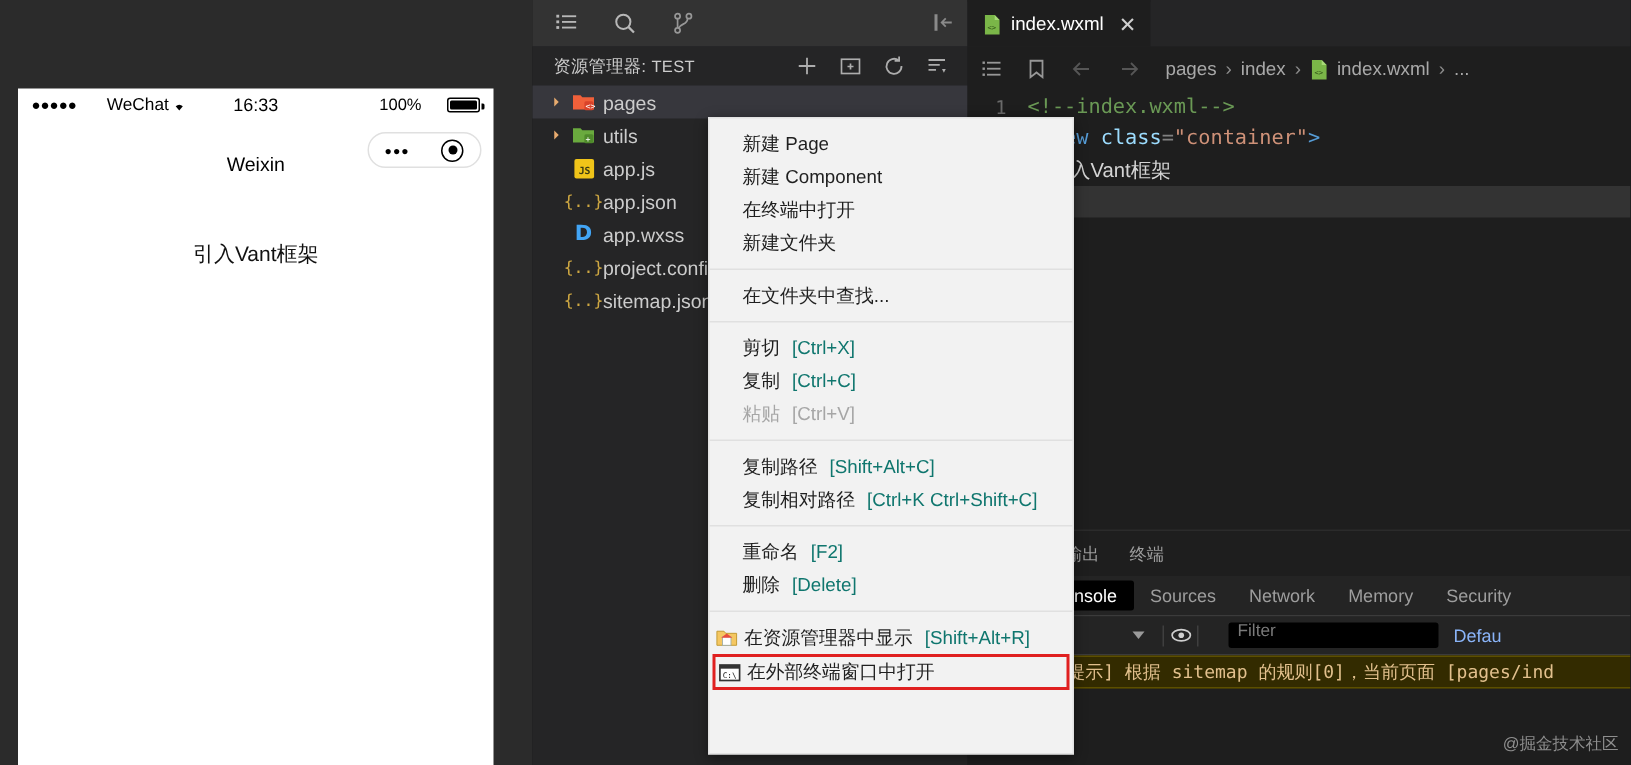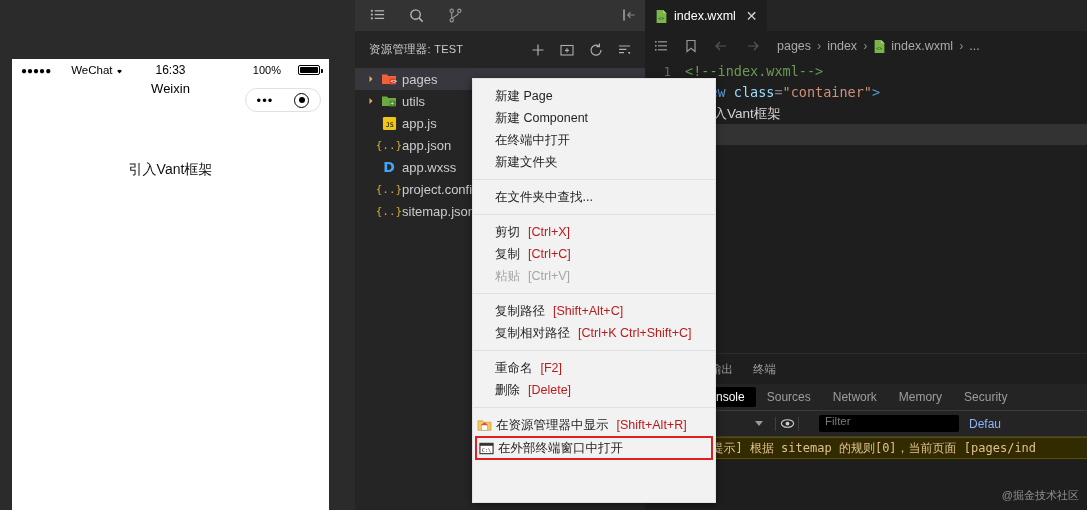--- a/index.html
+++ b/index.html
@@ -41,21 +41,21 @@
     padding: 0 9px; color: #000; font-size: 11px;
   }
   #phone-status .dots { letter-spacing: 0px; font-size: 10px; }
   #phone-status .carrier { margin-left: 20px; font-size: 11.5px; }
   #phone-status .time { position: absolute; left: 0; right: 0; text-align: center; font-size: 12px; }
   #phone-status .right { margin-left: auto; display: flex; align-items: center; gap: 17px; position: relative; z-index: 2;}
   .batt { width: 22px; height: 10px; border: 1.3px solid #000; border-radius: 2px; position: relative; }
   .batt::after { content:""; position:absolute; right:-3.5px; top:3px; width:2px; height:4px; background:#000; border-radius:0 1px 1px 0;}
   .batt-fill { position:absolute; left:1px; top:1px; bottom:1px; right:1px; background:#000; border-radius:1px;}
   #phone-nav {
-    height: 36px; position: relative; display: flex; align-items: flex-start;
+    height: 36px; position: relative; display: flex; align-items: flex-end;
     justify-content: center; color: #000; font-size: 13px;
   }
   #phone-caps {
     position: absolute; right: 8px; top: 7px; width: 76px; height: 24px;
     border: 1px solid #e0e0e0; border-radius: 12px;
     display: flex; align-items: center; justify-content: space-around;
     background: #fff;
   }
   #phone-caps .menu-dots { font-size: 13px; color: #000; letter-spacing: 1px; line-height: 1;}
   #phone-caps .target { width: 15px; height: 15px; border: 1.8px solid #000; border-radius: 50%; display:flex; align-items:center; justify-content:center;}
@@ -75,21 +75,21 @@
   .tab {
     display: flex; align-items: center; gap: 6px; padding: 0 9px 0 10px;
     background: #1e1e1e; height: 31px; color: #ffffff; font-size: 12.5px;
     border-top: 1px solid #1e1e1e; position: relative;
   }
   .tab .close { font-size: 14px; color: #cfcfcf; margin-left: 4px; line-height: 1;}
   .fi { width: 13px; height: 15px; display:block;}
 
   
   #explorer { position: absolute; left: 0; top: 31px; width: 290px; bottom: 0; background: #252526; }
-  #exp-head { height: 37px; display: flex; align-items: center; padding: 0 6px 0 14px; }
+  #exp-head { height: 26px; display: flex; align-items: center; padding: 0 6px 0 14px; }
   #exp-title { font-size: 11.5px; letter-spacing: .2px; color: #cccccc; white-space: nowrap;}
   #exp-title .proj { font-size: 11px; }
   #exp-actions { margin-left: auto; display: flex; align-items: center; gap: 13px; padding-right: 6px;}
   #exp-actions .ic { width: 16px; height: 16px; opacity: .85;}
   .tree-row {
     height: 22px; display: flex; align-items: center; gap: 5px;
     padding-left: 10px; font-size: 13px; color: #cccccc; white-space: nowrap;
   }
   .tree-row.selected { background: #37373d; }
   .twisty { width: 11px; height: 11px; display:flex; align-items:center; justify-content:center; }
@@ -144,21 +144,21 @@
 
   
   #ctxmenu {
     position: absolute; left: 472px; top: 78px; width: 244px; height: 425px;
     background: #f2f2f2; color: #1f1f1f; font-size: 12.5px;
     box-shadow: 0 2px 8px rgba(0,0,0,.45); z-index: 50; padding: 6px 0 0 0;
     border: 1px solid #e2e2e2;
   }
   .mi { height: 22px; display: flex; align-items: center; padding-left: 22px; white-space: nowrap; }
   .mi .label { color: #1f1f1f; }
-  .mi .key { color: #b91c1c; margin-left: 8px; }
+  .mi .key { color: #0f766e; margin-left: 8px; }
   .mi.disabled .label, .mi.disabled .key { color: #a6a6a6; }
   .mi .micon { width: 16px; height: 16px; margin-left: -19px; margin-right: 4px; display:flex; align-items:center; justify-content:center; flex:0 0 16px;}
   .msep { height: 1px; background: #e0e0e0; margin: 6px 0; }
   .mi.highlight { border: 2px solid #e02020; margin: 0 2px; height: 24px; padding-left: 20px; }
 </style>
 </head>
 <body>
 
 <div id="root">
 

